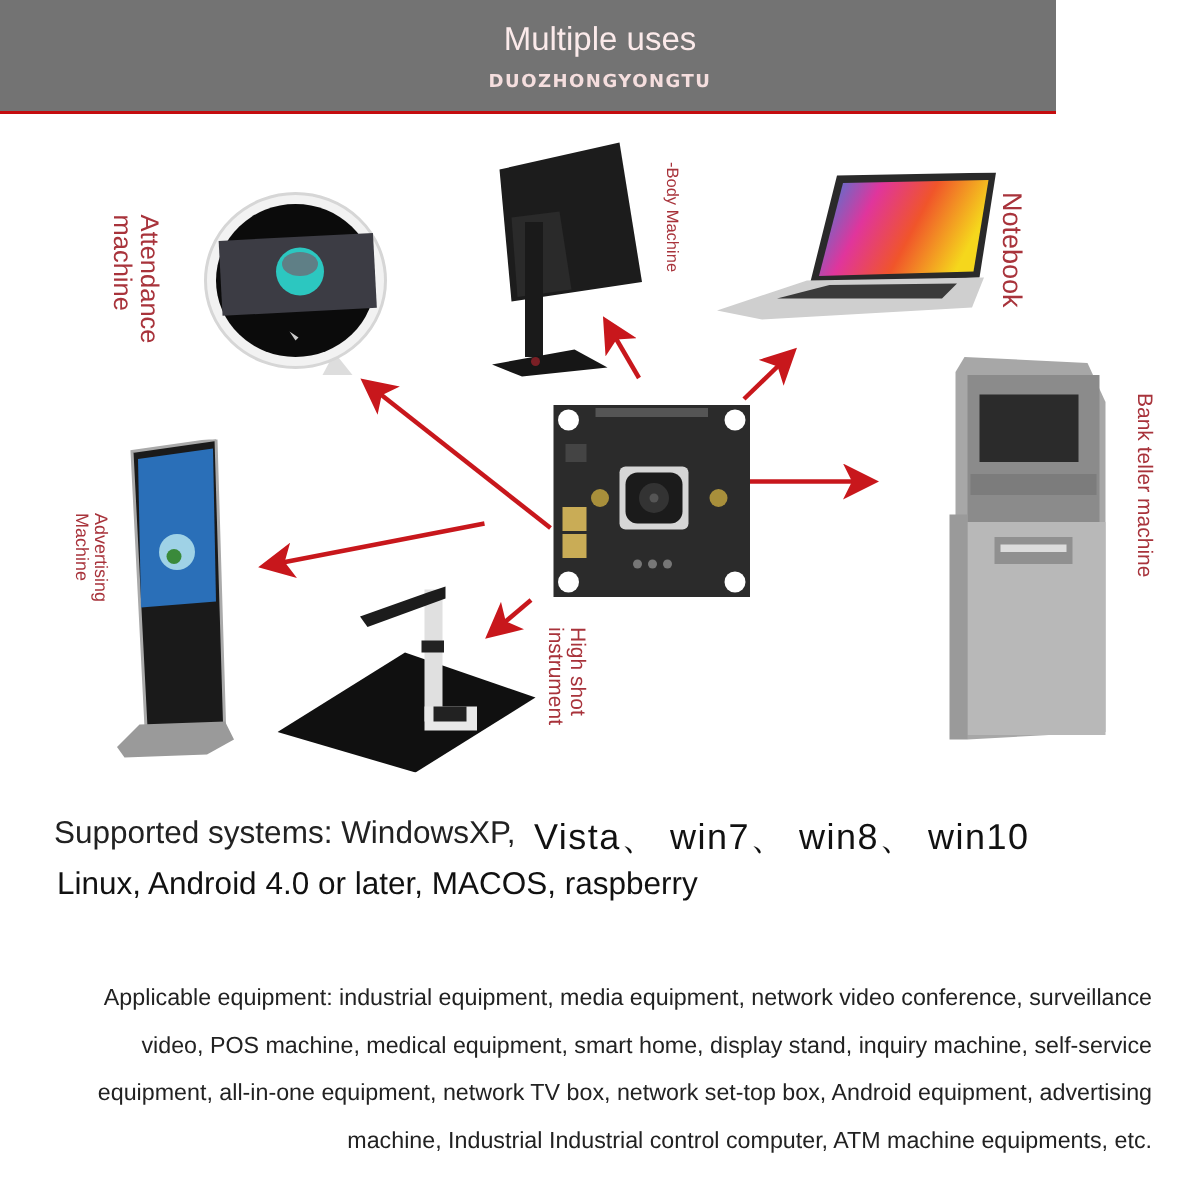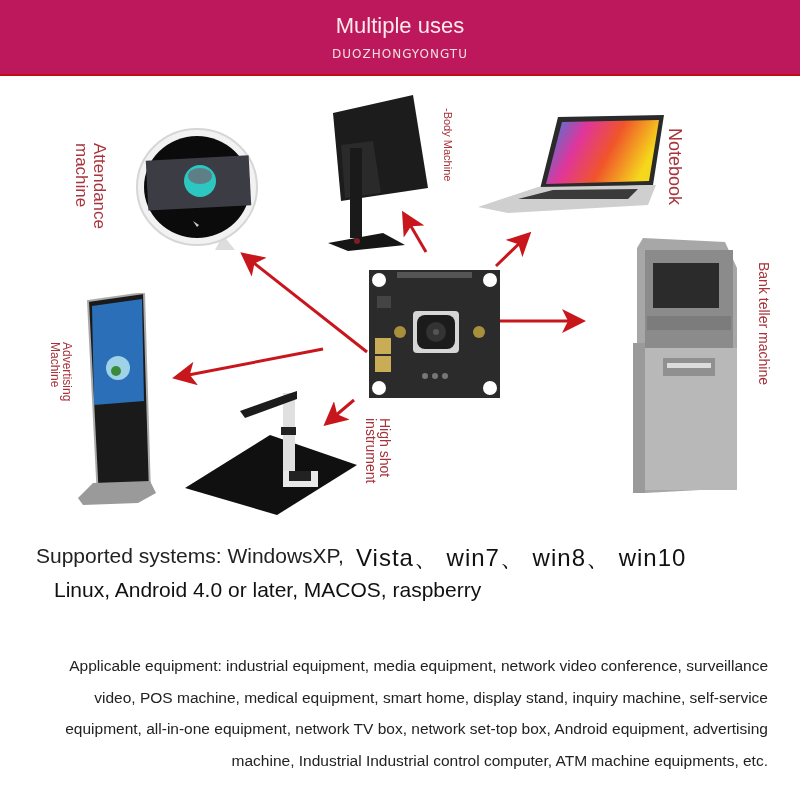--- a/index.html
+++ b/index.html
@@ -1,25 +1,25 @@
 <!DOCTYPE html>
 <html><head>
 <meta charset="utf-8">
 <style>
   * { margin:0; padding:0; box-sizing:border-box; }
   body { width:800px; height:800px; background:#ffffff; position:relative; overflow:hidden; font-family:"Liberation Sans", sans-serif; }
-  .banner { position:absolute; left:0; top:0; width:800px; height:76px; background:#be185d; border-bottom:2px solid #c40c0e; }
+  .banner { position:absolute; left:0; top:0; width:704px; height:76px; background:#737373; border-bottom:2px solid #c40c0e; }
   .banner-title { position:absolute; left:0; width:800px; top:13px; text-align:center; color:#fbeaea; font-size:22px; font-family:"Liberation Sans", sans-serif; }
-  .banner-sub { position:absolute; left:0; width:800px; top:47px; text-align:center; color:#f5dede; font-size:12px; letter-spacing:1px; font-family:"DejaVu Sans", sans-serif; font-weight:normal; }
+  .banner-sub { position:absolute; left:0; width:800px; top:47px; text-align:center; color:#f5dede; font-size:12px; letter-spacing:1px; font-family:"DejaVu Sans", sans-serif; font-weight:bold; }
   .label { position:absolute; color:#a8333b; font-family:"Liberation Sans", sans-serif; writing-mode:vertical-rl; white-space:pre; line-height:1.05; }
   .arrows { position:absolute; left:0; top:0; width:800px; height:540px; }
   .device { position:absolute; }
   .sys1 { position:absolute; left:36px; top:544px; font-size:21px; color:#222; }
   .sys1-mono { position:absolute; left:356px; top:542px; font-size:24px; color:#111; font-family:Liberation Sans, sans-serif; letter-spacing:1px; }
-  .sys2 { position:absolute; left:54px; top:578px; font-size:21px; color:#111; }
+  .sys2 { position:absolute; left:38px; top:578px; font-size:21px; color:#111; }
   .equip { position:absolute; left:38px; top:650px; width:730px; font-size:15.5px; color:#222; line-height:31.5px;text-align:right; }
 </style>
 </head>
 <body>
 
 <div class="banner">
   <div class="banner-title">Multiple uses</div>
   <div class="banner-sub">DUOZHONGYONGTU</div>
 </div>
 

